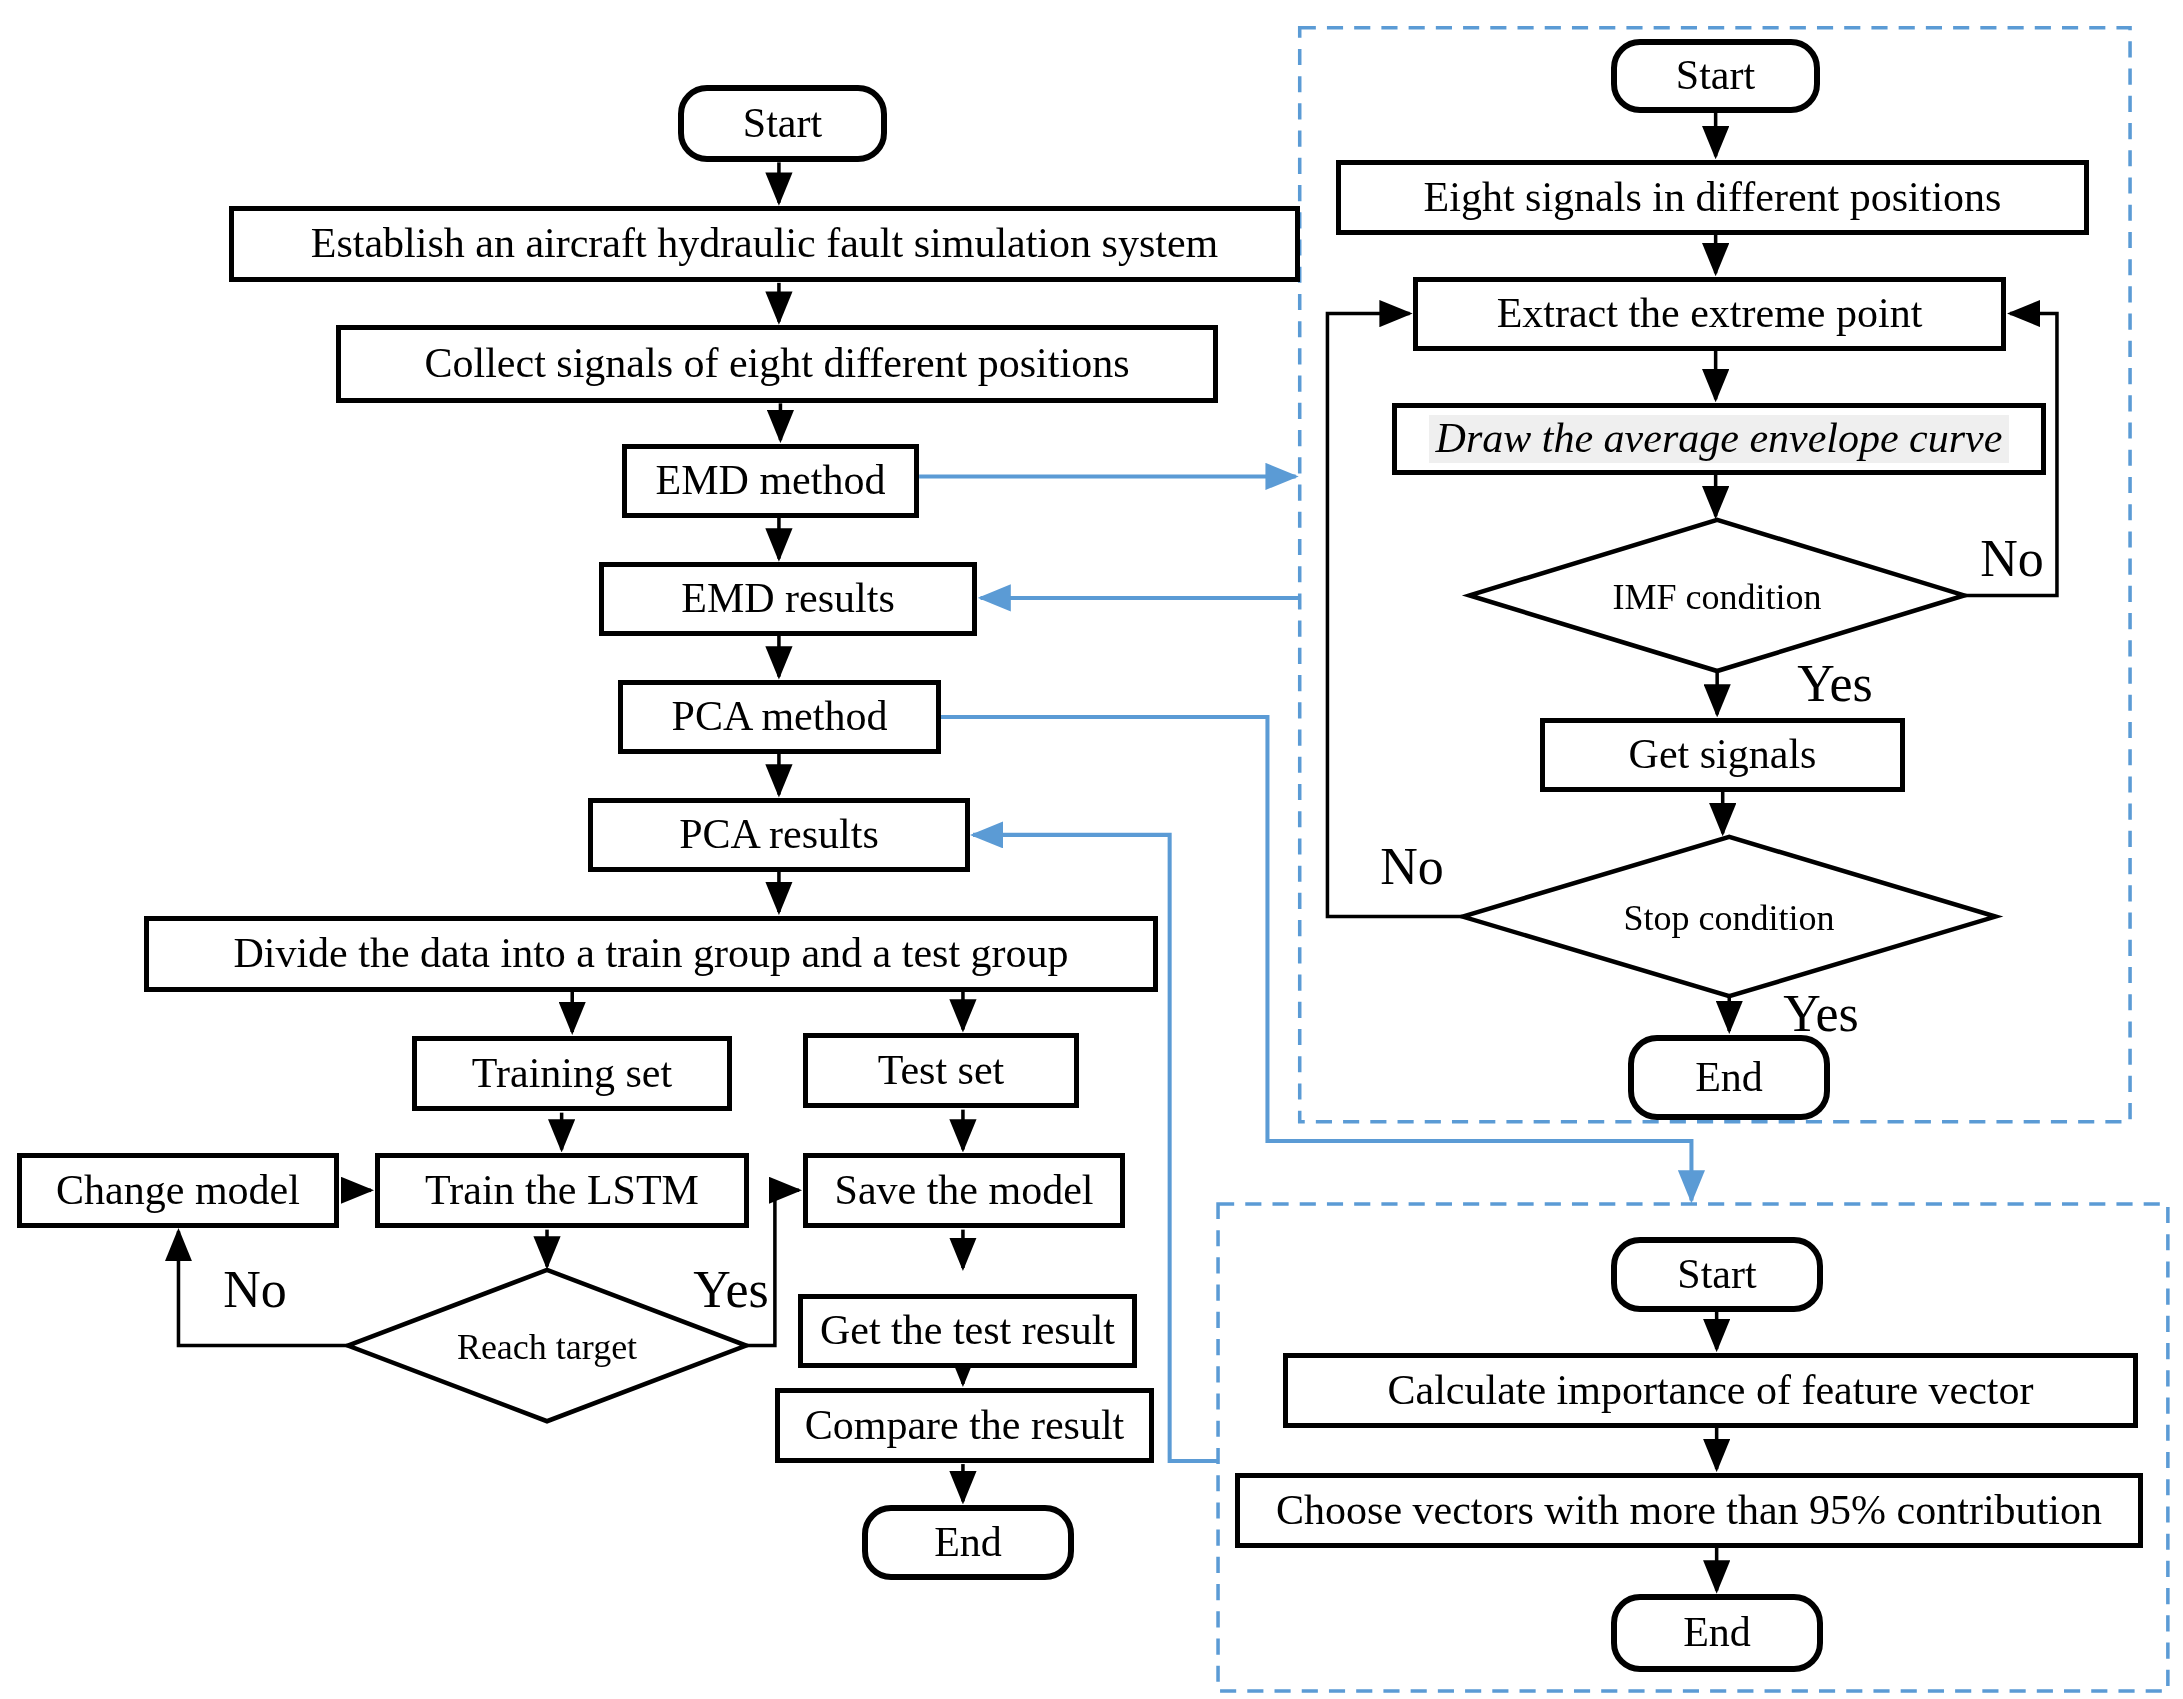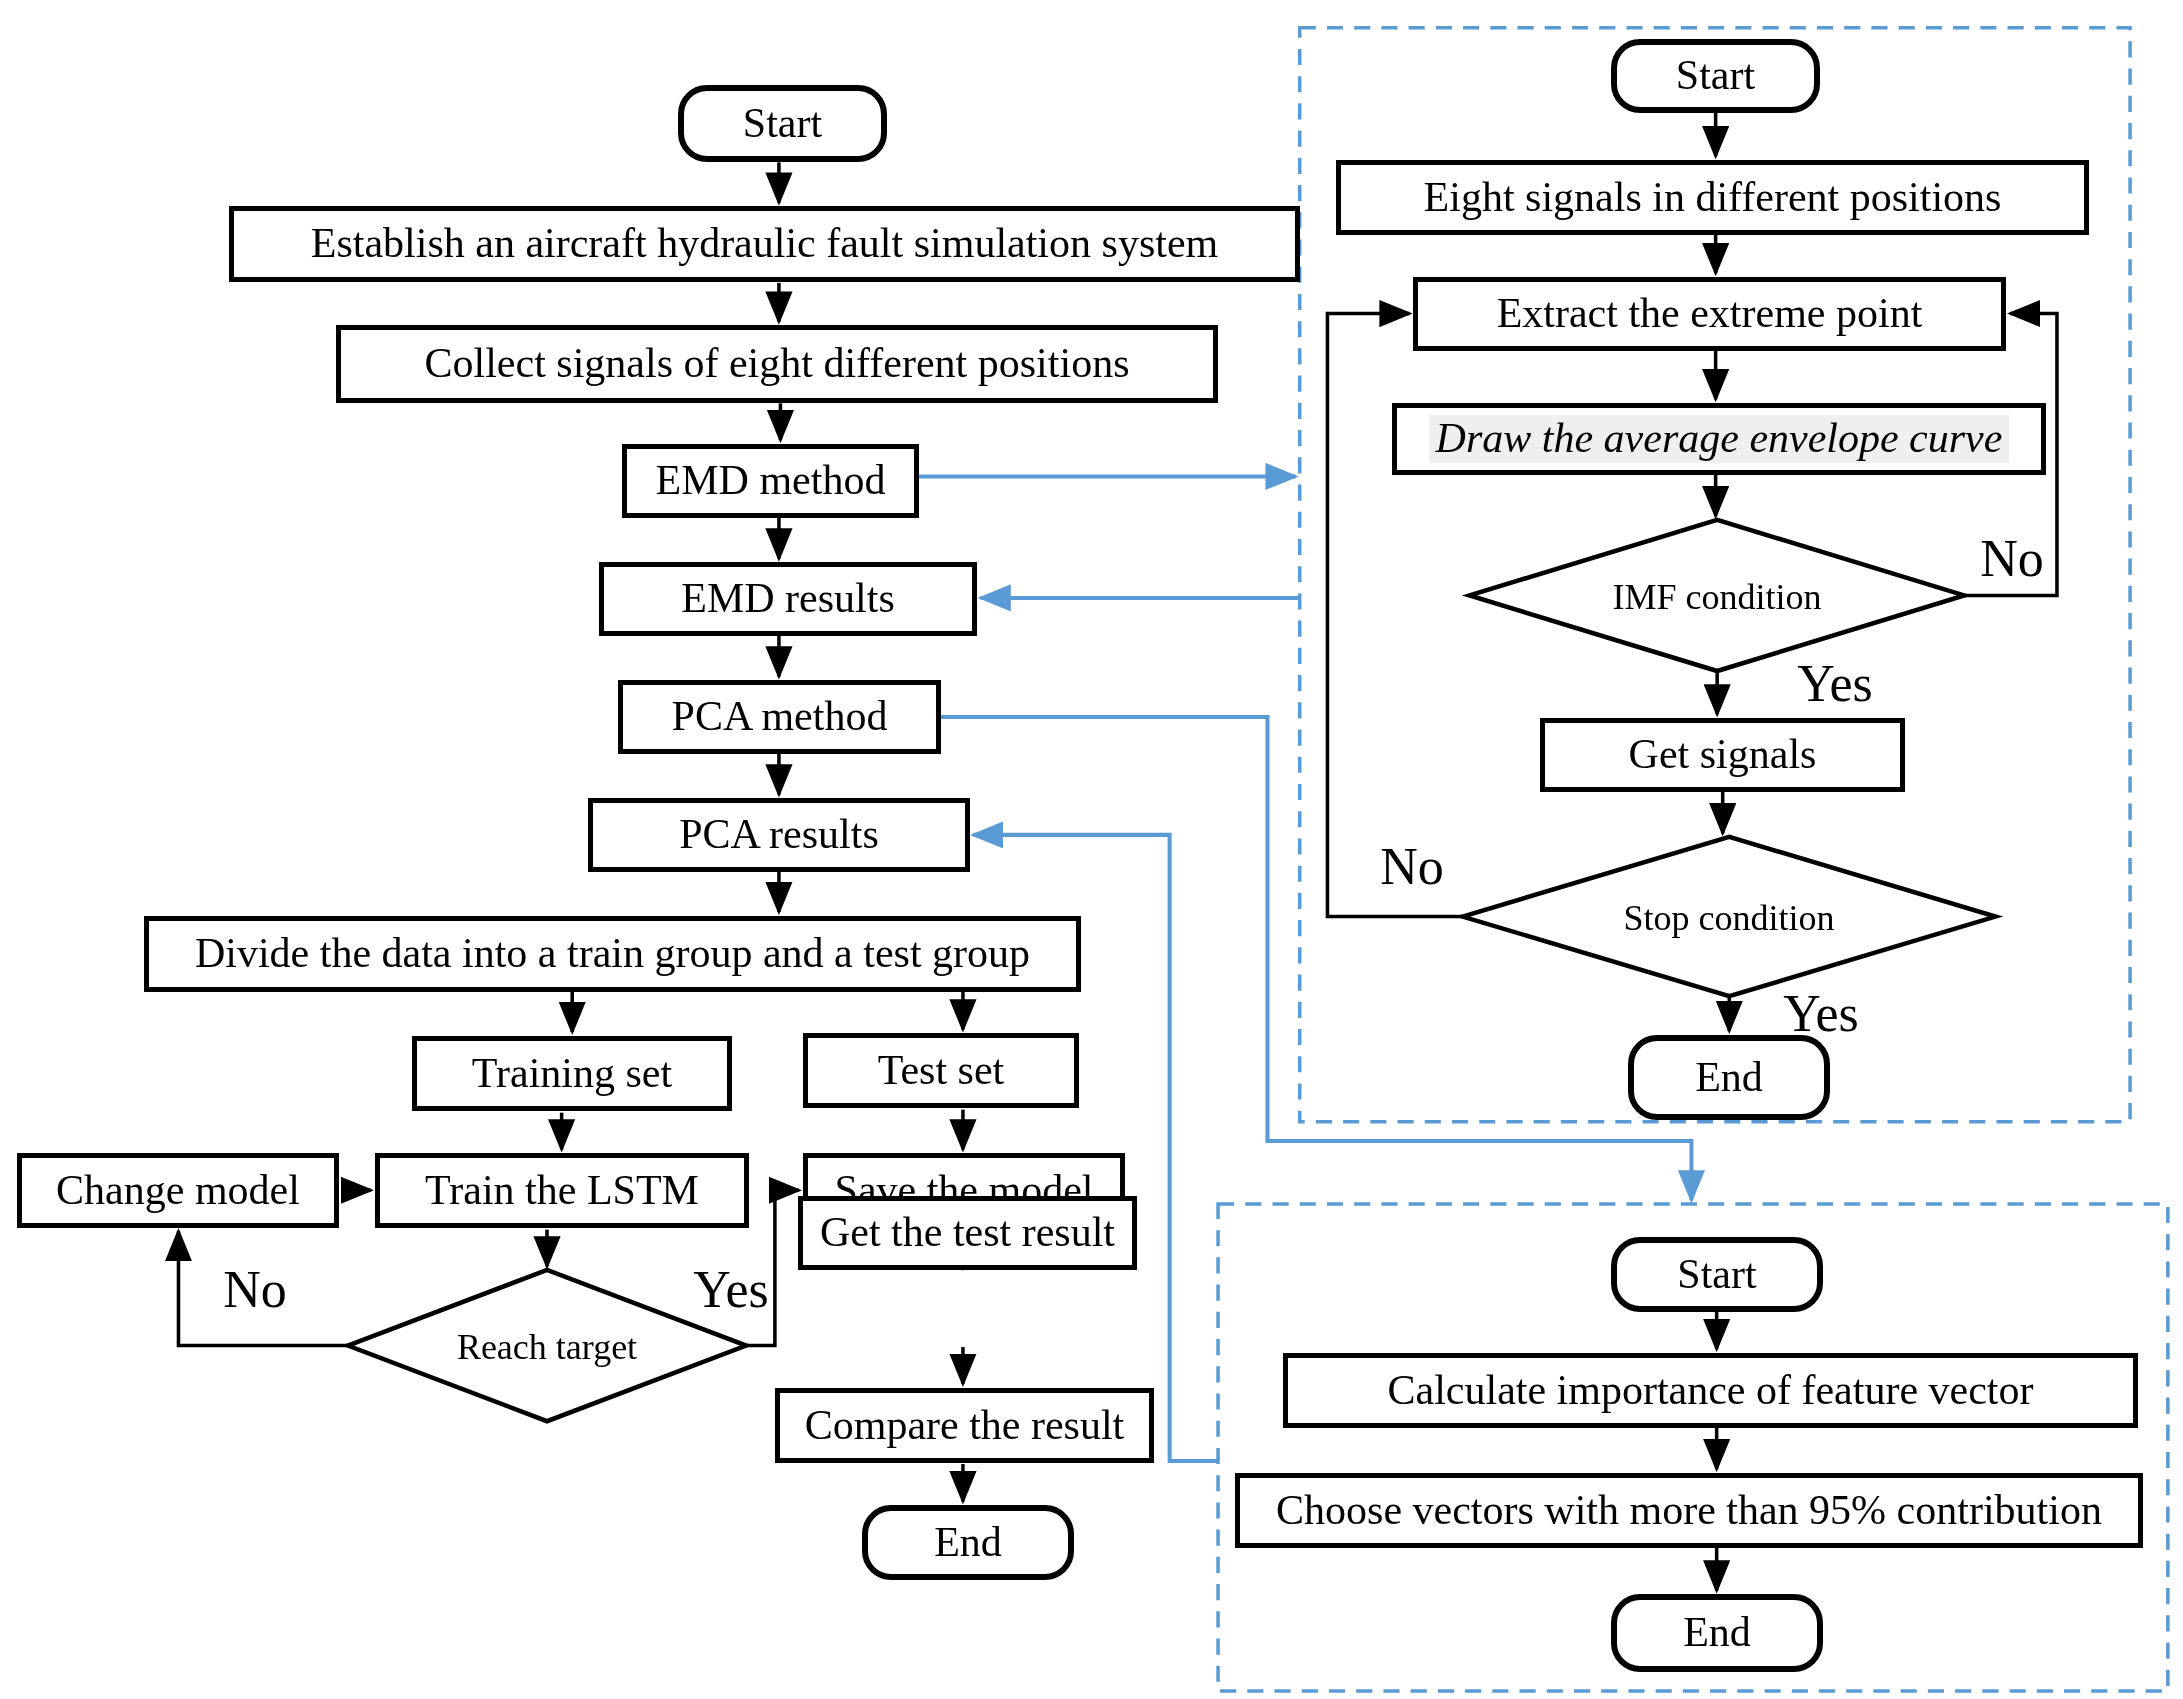--- a/index.html
+++ b/index.html
@@ -80,27 +80,27 @@
     <path class="b" marker-end="url(#mb)" d="M2416 2898 L2320 2898 L2320 1656 L1930 1656"></path>
   </svg>
 
   <div class="node term" style="left:678px;top:85px;width:209px;height:77px">Start</div>
   <div class="node" style="left:229px;top:206px;width:1071px;height:76px">Establish an aircraft hydraulic fault simulation system</div>
   <div class="node" style="left:336px;top:325px;width:882px;height:78px">Collect signals of eight different positions</div>
   <div class="node" style="left:622px;top:444px;width:297px;height:74px">EMD method</div>
   <div class="node" style="left:599px;top:562px;width:378px;height:74px">EMD results</div>
   <div class="node" style="left:618px;top:680px;width:323px;height:74px">PCA method</div>
   <div class="node" style="left:588px;top:798px;width:382px;height:74px">PCA results</div>
-  <div class="node" style="left:144px;top:916px;width:937px;height:76px">Divide the data into a train group and a test group</div>
+  <div class="node" style="left:144px;top:916px;width:1014px;height:76px">Divide the data into a train group and a test group</div>
   <div class="node" style="left:412px;top:1036px;width:320px;height:75px">Training set</div>
   <div class="node" style="left:803px;top:1033px;width:276px;height:75px">Test set</div>
   <div class="node" style="left:17px;top:1153px;width:322px;height:75px">Change model</div>
   <div class="node" style="left:375px;top:1153px;width:374px;height:75px">Train the LSTM</div>
   <div class="node" style="left:803px;top:1153px;width:322px;height:75px">Save the model</div>
-  <div class="node" style="left:798px;top:1196px;width:339px;height:74px">Get the test result</div>
+  <div class="node" style="left:798px;top:1294px;width:339px;height:74px">Get the test result</div>
   <div class="node" style="left:775px;top:1388px;width:379px;height:75px">Compare the result</div>
   <div class="node term" style="left:862px;top:1505px;width:212px;height:75px">End</div>
 
   <div class="dtext" style="left:547px;top:1347px">Reach target</div>
   <div class="branch" style="left:255px;top:1289px">No</div>
   <div class="branch" style="left:731px;top:1289px">Yes</div>
 
   <div class="node term" style="left:1611px;top:39px;width:209px;height:74px">Start</div>
   <div class="node" style="left:1336px;top:160px;width:753px;height:75px">Eight signals in different positions</div>
   <div class="node" style="left:1413px;top:277px;width:593px;height:74px">Extract the extreme point</div>

